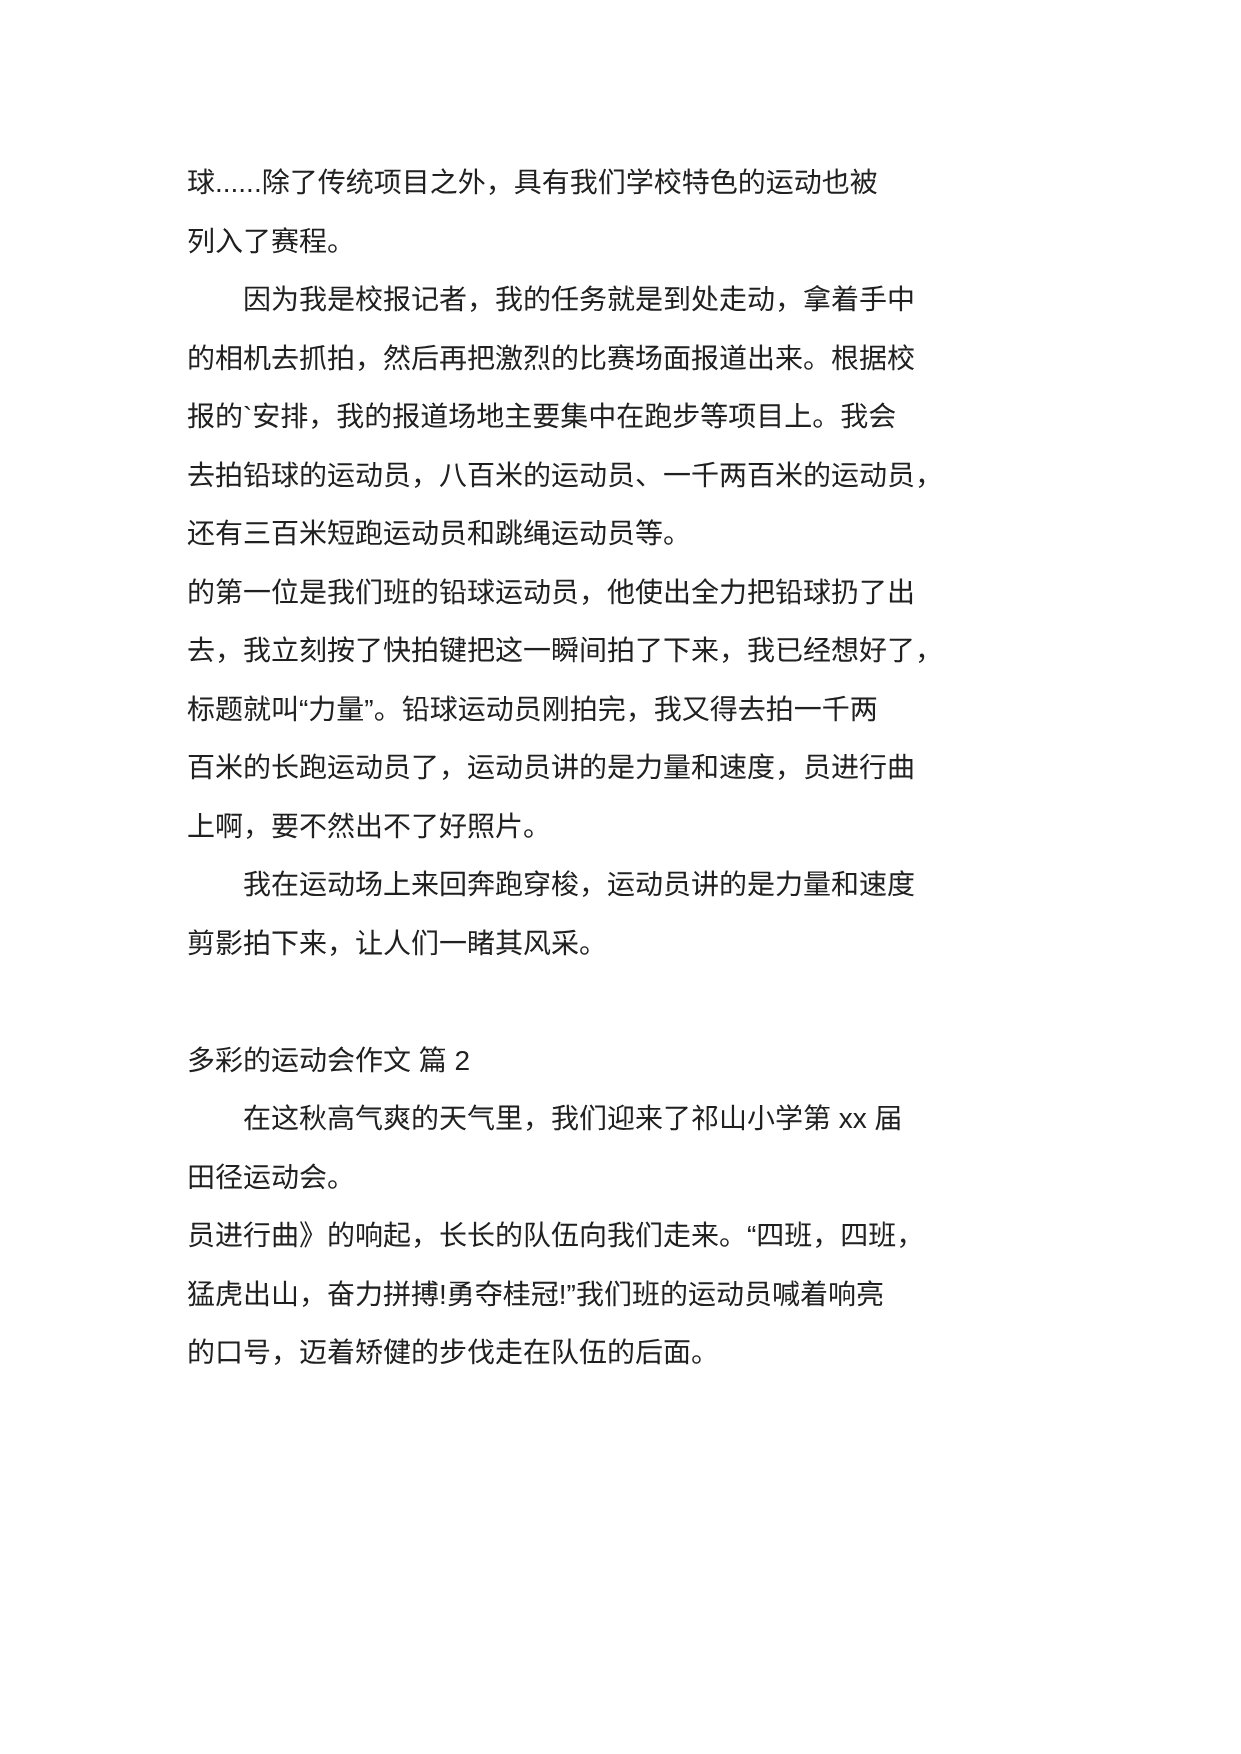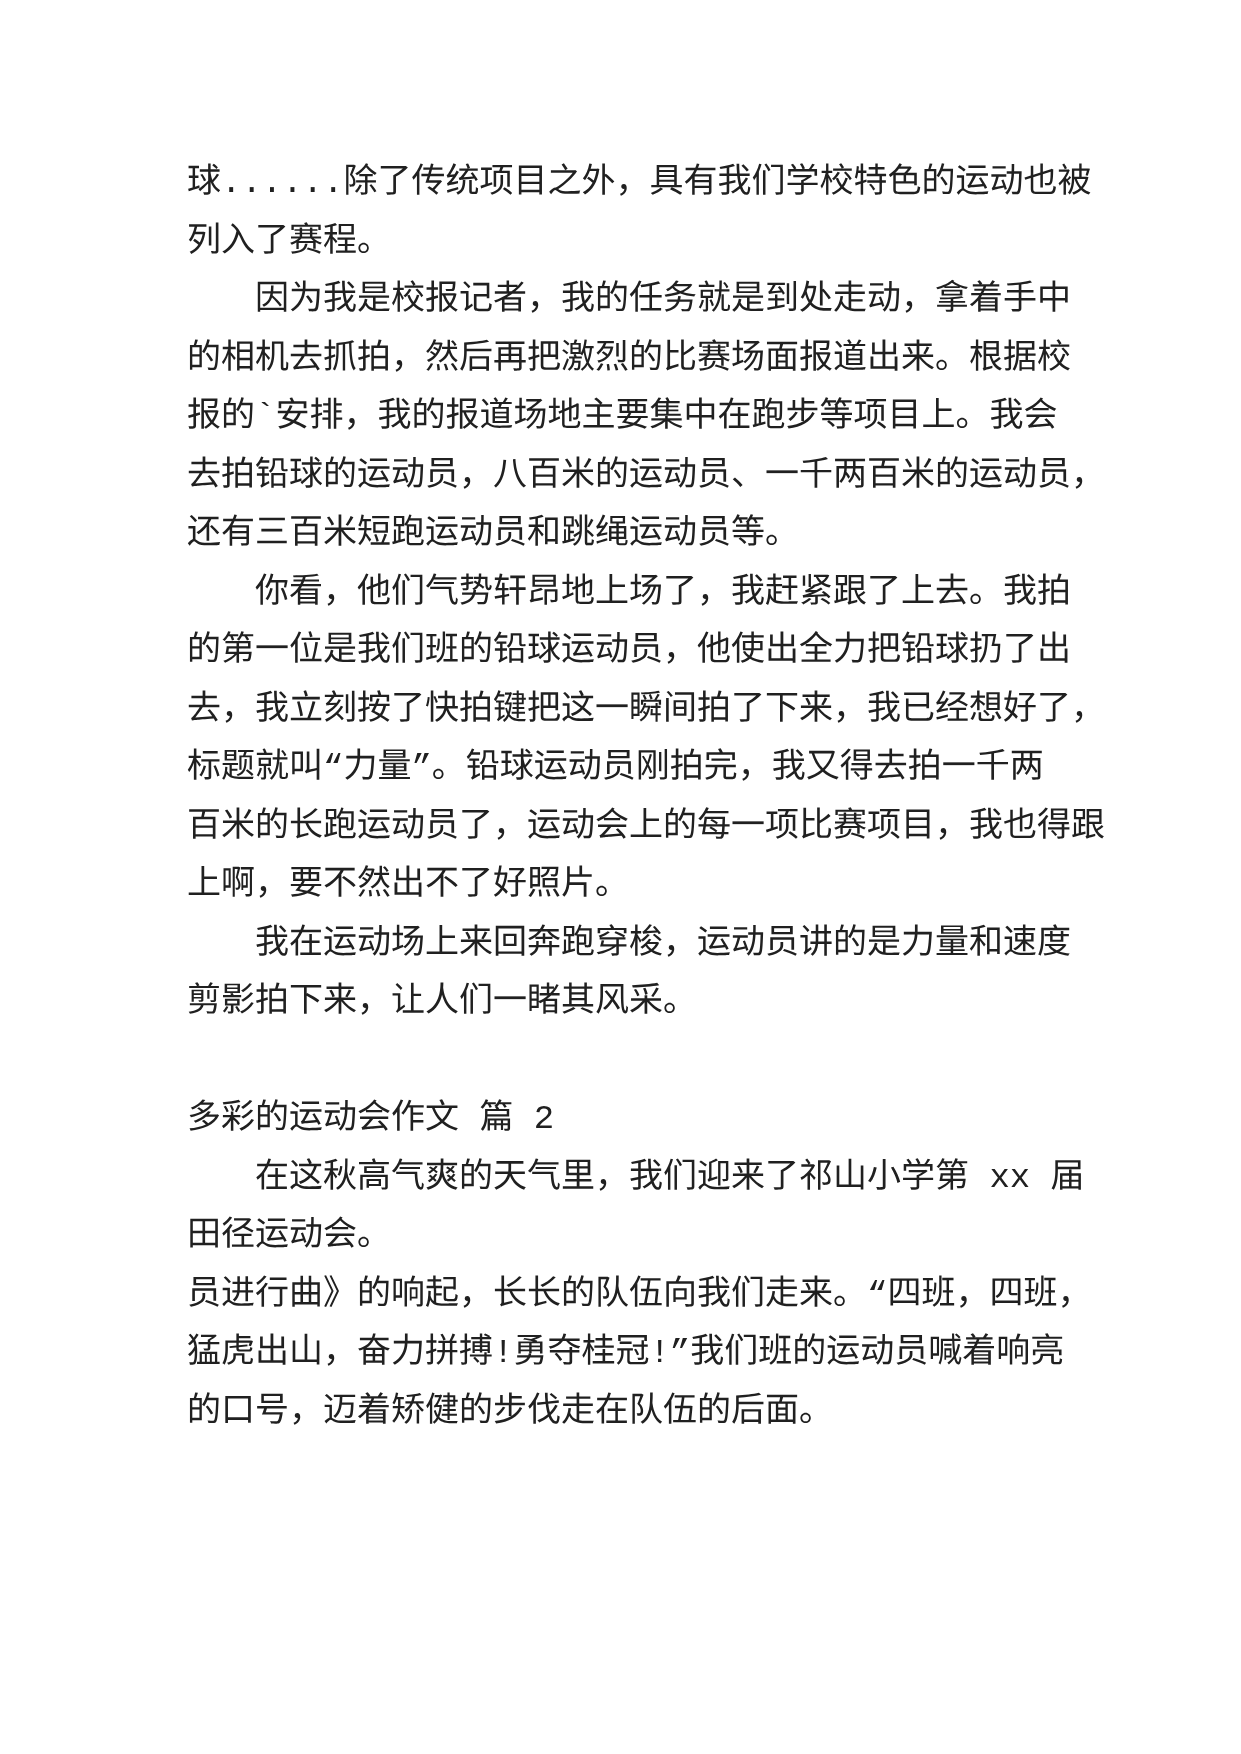--- a/index.html
+++ b/index.html
@@ -18,48 +18,47 @@
   }
   .text-block {
     position: absolute;
     left: 187px;
     top: 154px;
     width: 925px;
   }
   .line {
     height: 58.5px;
     line-height: 58.5px;
-    font-size: 34px;
+    font-size: 28px;
     color: #202020;
-    font-family: Liberation Mono, monospace;
+    font-family: Liberation Sans, sans-serif;
     font-weight: 400;
     white-space: pre;
     letter-spacing: 0px;
   }
   .line.heading {
     
   }
 </style>
 </head>
 <body>
 
 <div class="page">
   <div class="text-block">
     <div class="line">球......除了传统项目之外，具有我们学校特色的运动也被</div>
     <div class="line">列入了赛程。</div>
     <div class="line">　　因为我是校报记者，我的任务就是到处走动，拿着手中</div>
     <div class="line">的相机去抓拍，然后再把激烈的比赛场面报道出来。根据校</div>
     <div class="line">报的`安排，我的报道场地主要集中在跑步等项目上。我会</div>
     <div class="line">去拍铅球的运动员，八百米的运动员、一千两百米的运动员，</div>
     <div class="line">还有三百米短跑运动员和跳绳运动员等。</div>
-    <div class="line">　　你看，他们气势轩昂地上场了，我赶紧跟了上去。我拍</div>
     <div class="line">的第一位是我们班的铅球运动员，他使出全力把铅球扔了出</div>
     <div class="line">去，我立刻按了快拍键把这一瞬间拍了下来，我已经想好了，</div>
     <div class="line">标题就叫“力量”。铅球运动员刚拍完，我又得去拍一千两</div>
-    <div class="line">百米的长跑运动员了，运动会上的每一项比赛项目，我也得跟</div>
+    <div class="line">百米的长跑运动员了，运动员讲的是力量和速度，员进行曲</div>
     <div class="line">上啊，要不然出不了好照片。</div>
     <div class="line">　　我在运动场上来回奔跑穿梭，运动员讲的是力量和速度</div>
     <div class="line">剪影拍下来，让人们一睹其风采。</div>
     <div class="line blank"></div>
     <div class="line heading">多彩的运动会作文 篇 2</div>
     <div class="line">　　在这秋高气爽的天气里，我们迎来了祁山小学第 xx 届</div>
     <div class="line">田径运动会。</div>
     <div class="line">员进行曲》的响起，长长的队伍向我们走来。“四班，四班，</div>
     <div class="line">猛虎出山，奋力拼搏!勇夺桂冠!”我们班的运动员喊着响亮</div>
     <div class="line">的口号，迈着矫健的步伐走在队伍的后面。</div>

